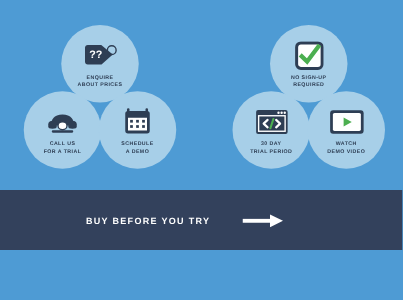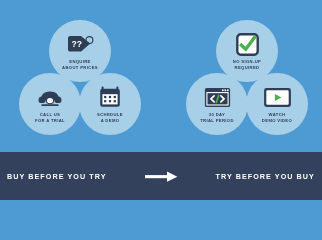--- a/index.html
+++ b/index.html
@@ -85,21 +85,20 @@
   #bottom-bar {
     position: absolute;
     left: 0;
     top: 152px;
     width: 322px;
     height: 48px;
     background: #33415c;
     display: flex;
     align-items: center;
     justify-content: center;
-    gap: 12px;
   }
   .bar-text {
     color: #ffffff;
     font-size: 7.2px;
     font-weight: bold;
     letter-spacing: 1.05px;
     text-transform: uppercase;
     white-space: nowrap;
   }
   .bar-arrow {
@@ -211,16 +210,15 @@
   </div>
 
   <div id="bottom-bar">
     <span class="bar-text">Buy before you try</span>
     <span class="bar-arrow">
       <svg width="33" height="11" viewBox="0 0 33 11">
         <rect x="0" y="4.1" width="24" height="3.1" fill="#ffffff"></rect>
         <path d="M22 0.6 L32.4 5.65 L22 10.7 Z" fill="#ffffff"></path>
       </svg>
     </span>
-    <span class="bar-text">Try before you buy</span>
   </div>
 
 </div>
 
 </body></html>

